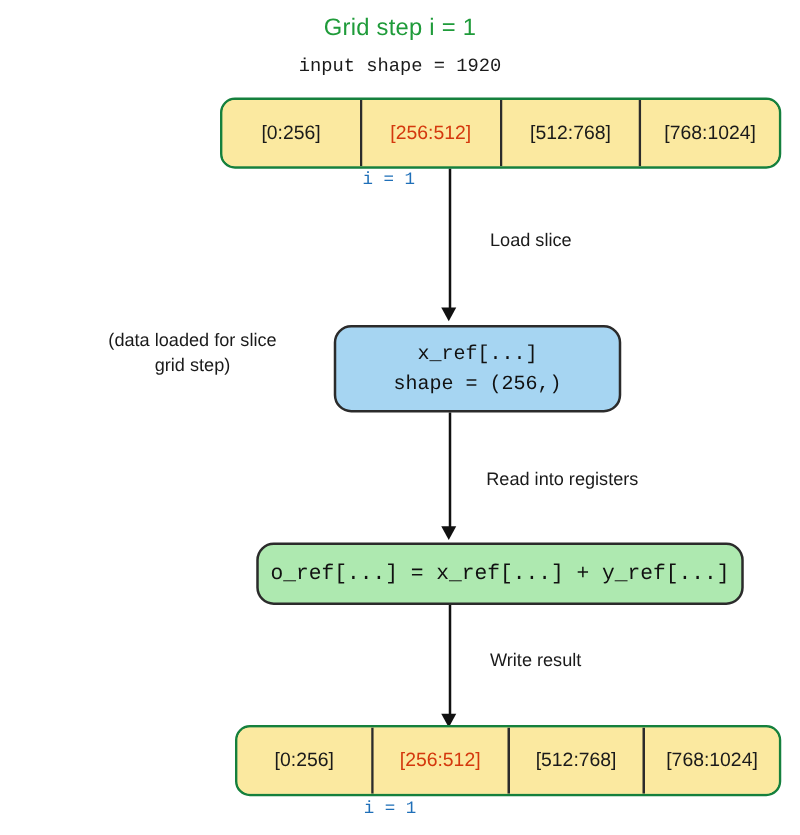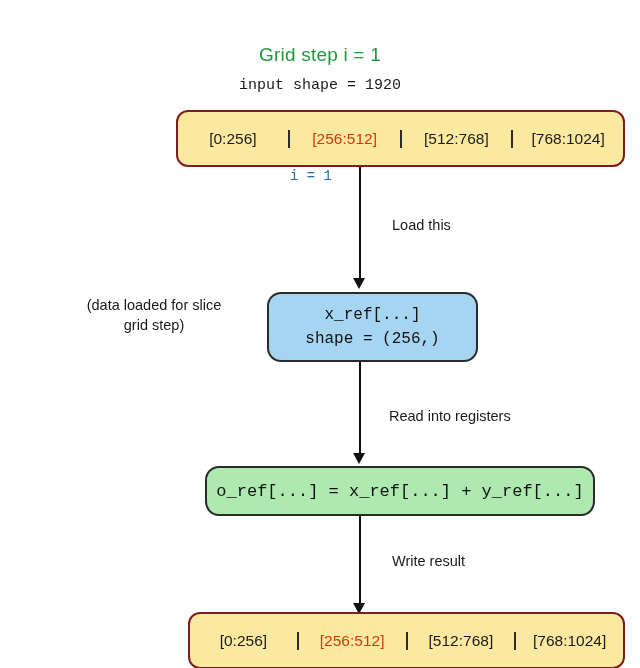--- a/index.html
+++ b/index.html
@@ -19,21 +19,21 @@
     overflow: hidden;
   }
 
   
   .mono {
     font-family: "Liberation Mono", "DejaVu Sans Mono", monospace;
   }
   .sans {
     font-family: "Liberation Sans", sans-serif;
   }
-  .abs { position: absolute; margin-top: 32px; }
+  .abs { position: absolute; }
 
   
   #title {
     left: 0; top: 12px;
     width: 640px;
     text-align: center;
     font-size: 19px;
     color: #1f9b3a;
     letter-spacing: 0.2px;
   }
@@ -50,26 +50,25 @@
     font-size: 14.5px;
     color: #1a1a1a;
     text-align: center;
     line-height: 20px;
     white-space: nowrap;
   }
 
   
   .tensor {
     display: flex;
-    border: 2px solid #7f1d1d;
+    border: 2px solid #15803d;
     border-radius: 12px;
     background: #fbe9a0;
     overflow: hidden;
     box-sizing: border-box;
-    align-items: center;
   }
   .tensor .cell {
     flex: 1 1 0;
     display: flex;
     align-items: center;
     justify-content: center;
     font-size: 15.5px;
     color: #1a1a1a;
     border-right: 2px solid #2b2b2b;
     box-sizing: border-box;
@@ -148,28 +147,28 @@
     <div class="cell">[0:256]</div>
     <div class="cell active">[256:512]</div>
     <div class="cell">[512:768]</div>
     <div class="cell">[768:1024]</div>
   </div>
 
   <div class="abs mono idx-label" style="left:290px; top:136px;">i = 1</div>
 
   <div class="abs arrow-line" style="left:359px; top:135px; height:113px;"></div>
   <div class="abs arrow-head" style="left:353px; top:246px;"></div>
-  <div class="abs sans edge-label" style="left:392px; top:185px;">Load this</div>
+  <div class="abs sans edge-label" style="left:392px; top:185px;">Load slice</div>
 
   <div class="abs side-label" style="left:48px; top:263px; width:212px;">
     <div>(data loaded for slice</div>
     <div>grid step)</div>
   </div>
 
-  <div class="abs pbox mono" id="vmem-box" style="left:267px; top:260px; width:211px; height:70px;">
+  <div class="abs pbox mono" id="vmem-box" style="left:267px; top:260px; width:230px; height:70px;">
     <div>x_ref[...]</div>
     <div>shape = (256,)</div>
   </div>
 
   <div class="abs arrow-line" style="left:359px; top:330px; height:93px;"></div>
   <div class="abs arrow-head" style="left:353px; top:421px;"></div>
   <div class="abs sans edge-label" style="left:389px; top:376px;">Read into registers</div>
 
   <div class="abs pbox mono" id="compute-box" style="left:205px; top:434px; width:390px; height:50px;">
     <div>o_ref[...] = x_ref[...] + y_ref[...]</div>

